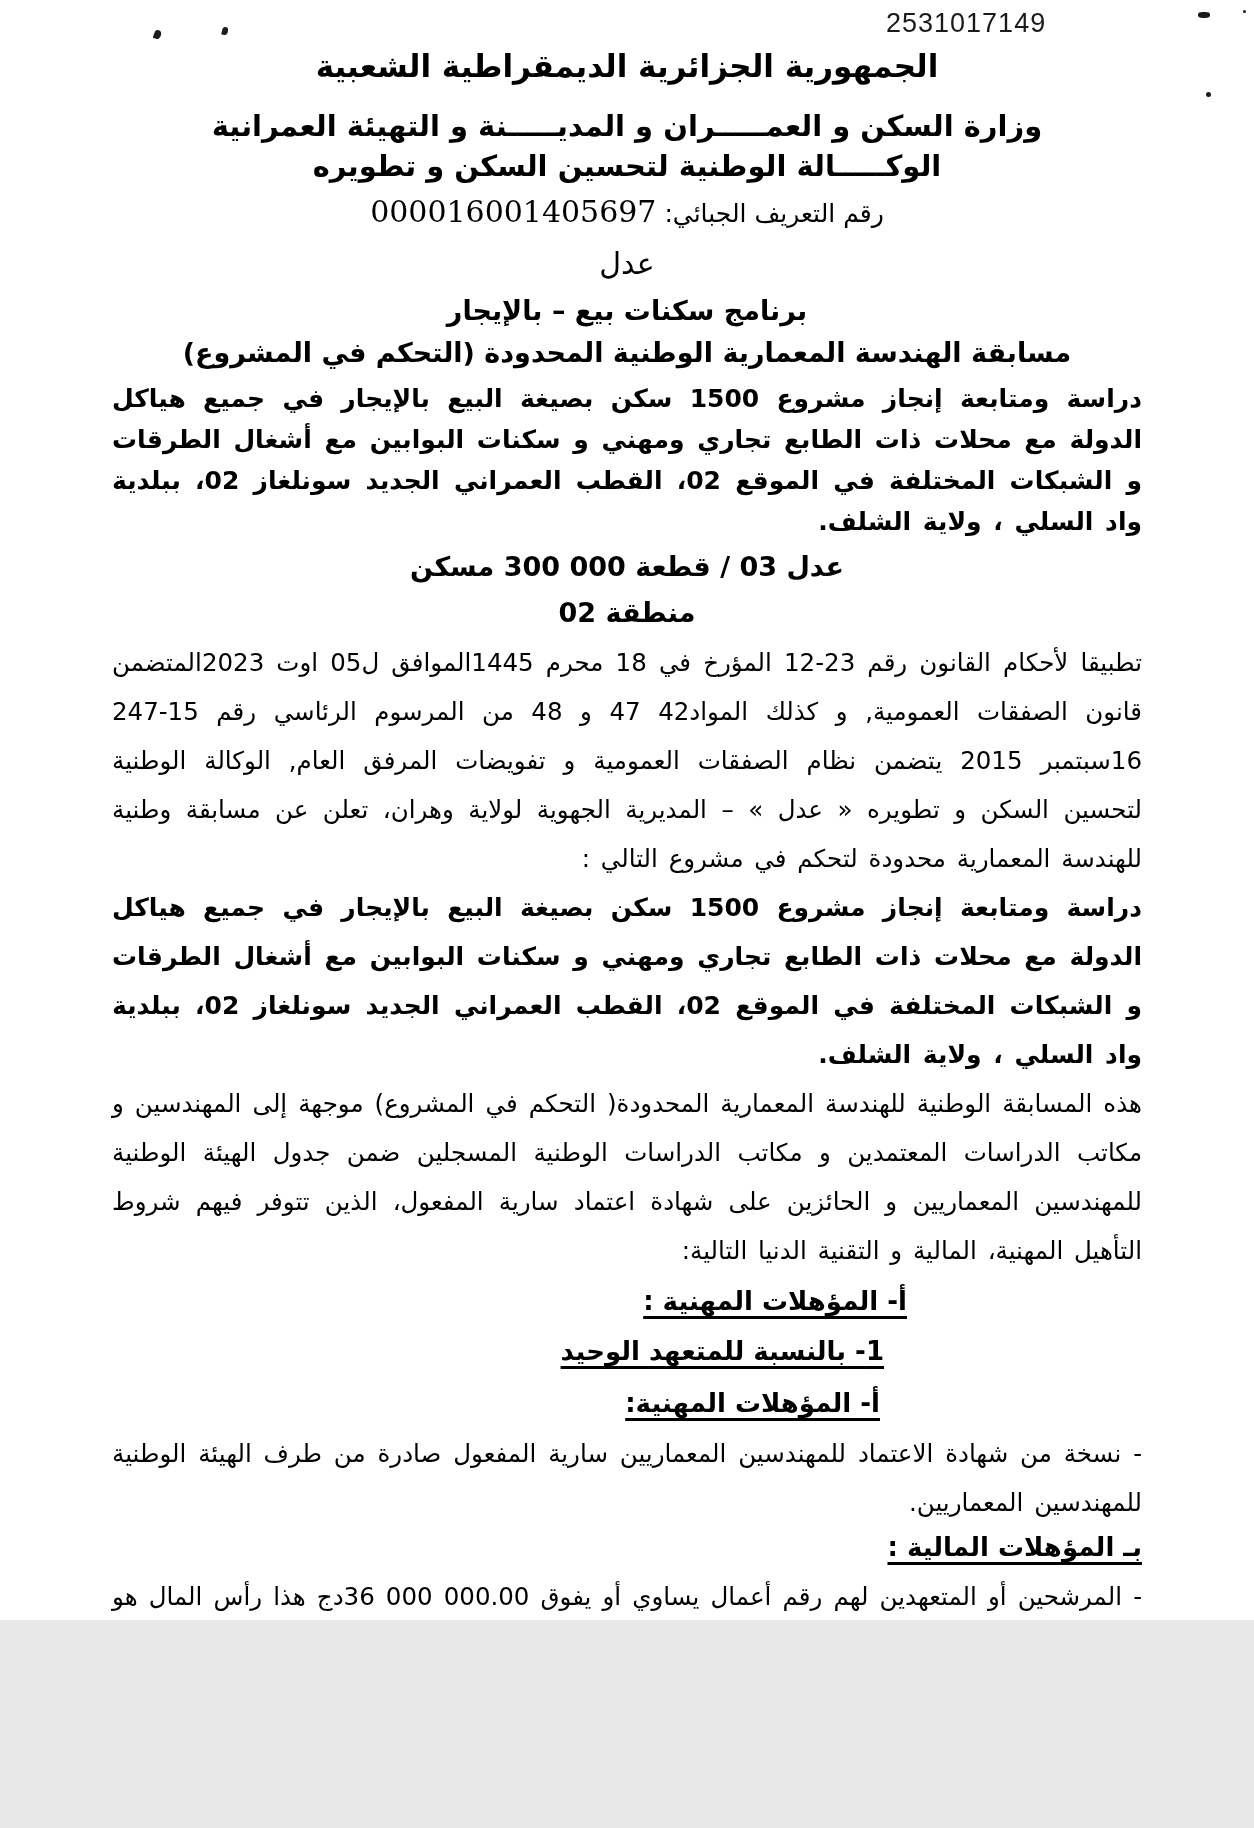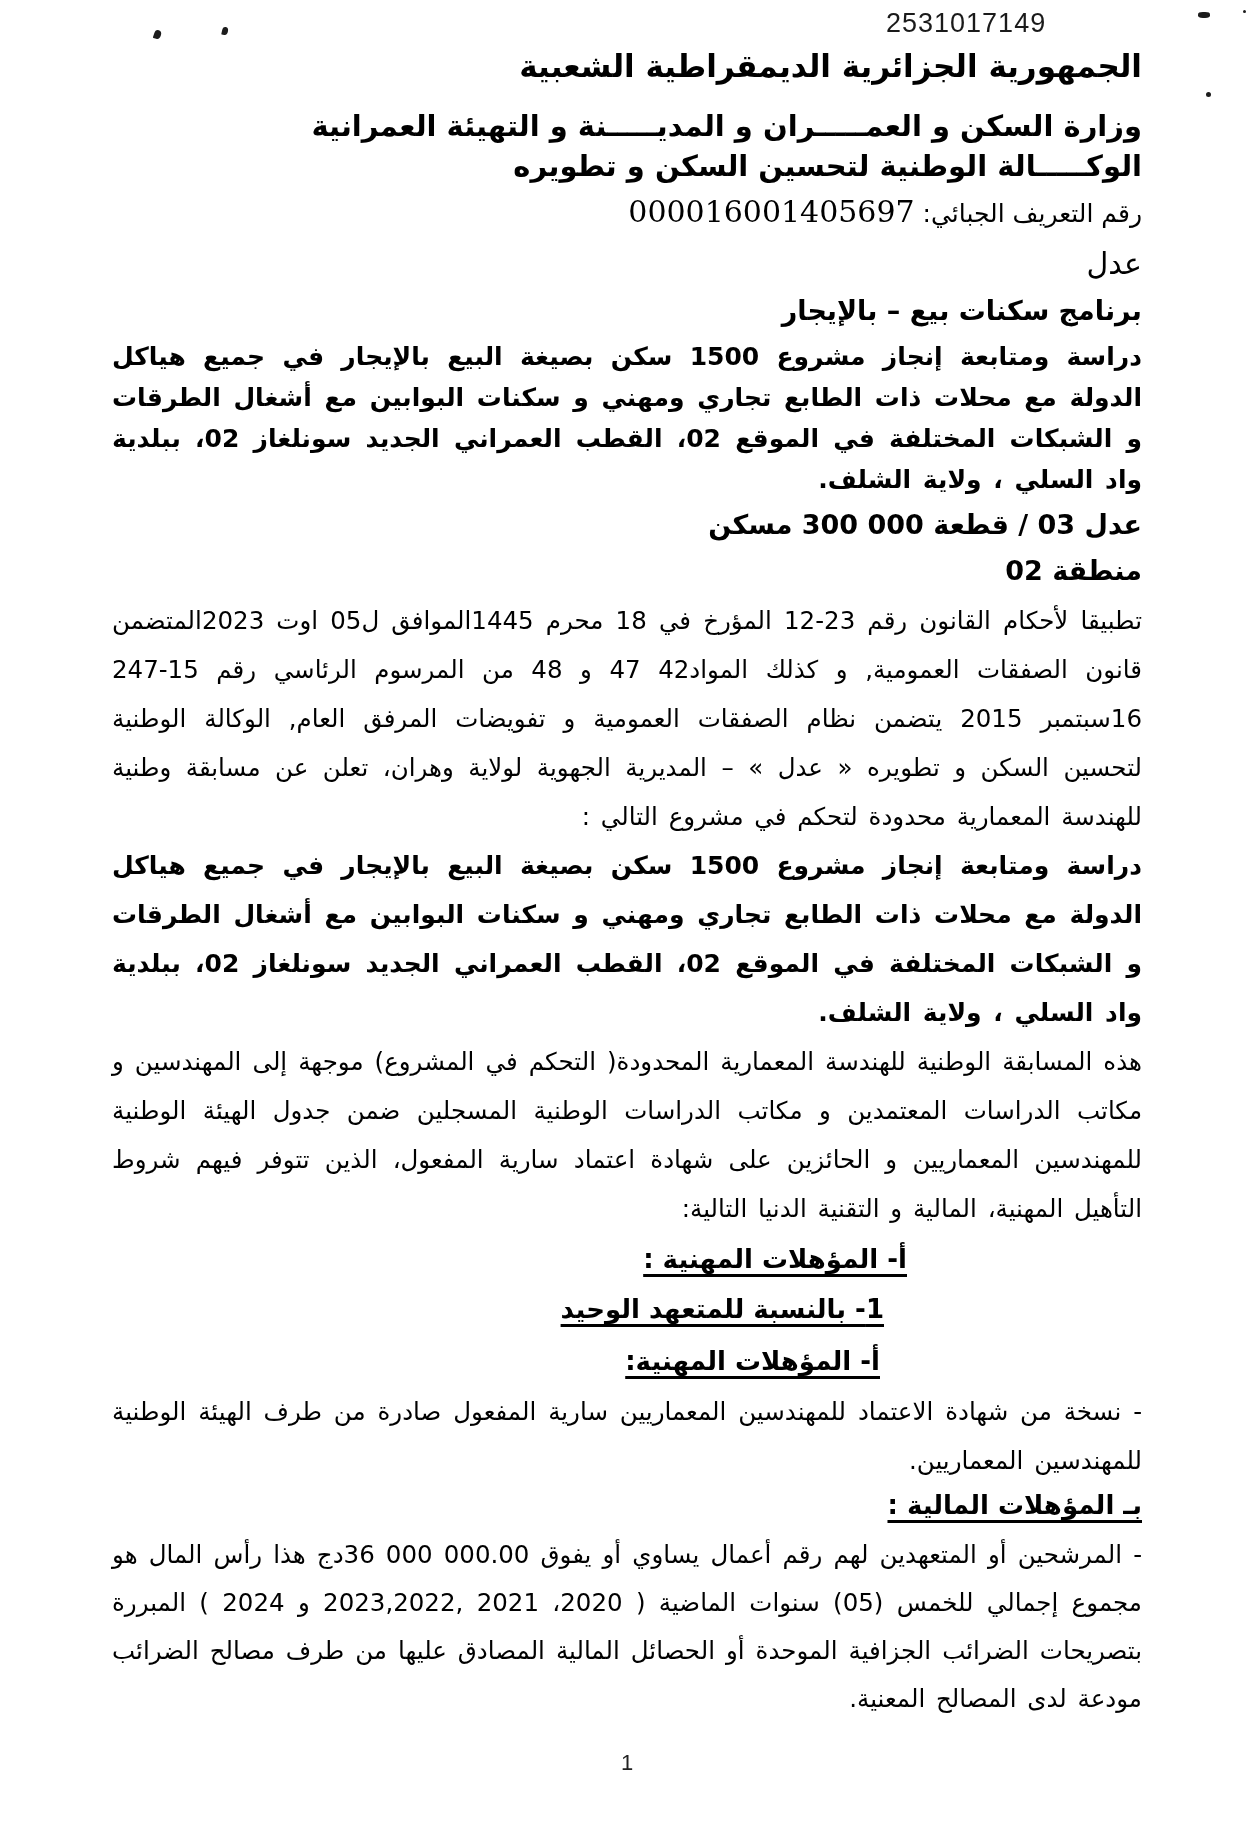--- a/index.html
+++ b/index.html
@@ -1,37 +1,37 @@
 <!DOCTYPE html>
 <html><head>
 <meta charset="utf-8">
 <style>
   html,body{margin:0;padding:0;background:#e8e8e8;}
   .page{
     position:relative;
-    width:1254px;height:1828px;
+    width:1254px;height:1620px;
     background:#ffffff;
     color:#000;
     font-family:"DejaVu Sans",sans-serif;
     overflow:hidden;
     margin:0 auto;
   }
   .top-ref{
     position:absolute;top:8px;left:886px;
     direction:ltr;
     font-family:"Liberation Sans",sans-serif;
     font-size:27px;letter-spacing:1px;color:#1a1a1a;
   }
   .doc{
     position:absolute;top:0;left:0;right:0;
     padding:46px 112px 0 112px;
     direction:rtl;
     text-align:right;
   }
-  .center{}
+  .center{text-align:center;}
   .b{font-weight:bold;}
   .t-republic{font-size:31px;line-height:40px;}
   .t-ministry{font-size:29px;line-height:40px;margin-top:20px;}
   .t-agency{font-size:29px;line-height:40px;margin-top:0;}
   .t-address{font-size:24px;line-height:34px;margin-top:10px;text-decoration:underline;}
   .t-tax{font-size:25px;line-height:36px;margin-top:8px;}
   .tax-num{font-family:"DejaVu Serif",serif;font-size:30px;}
   .t-adl{font-size:30px;line-height:40px;margin-top:12px;font-family:"DejaVu Serif","DejaVu Sans",serif;}
   .t-prog{font-size:27px;line-height:38px;margin-top:8px;}
   .t-comp{font-size:27px;line-height:38px;margin-top:4px;}
@@ -105,20 +105,21 @@
 
     <div class="center t-tax">
       <span>رقم التعريف الجبائي:</span>
       <span class="tax-num">000016001405697</span>
     </div>
 
     <div class="center t-adl">عدل</div>
 
     <div class="center b t-prog">برنامج سكنات بيع – بالإيجار</div>
 
+    <div class="center b t-comp">مسابقة الهندسة المعمارية الوطنية المحدودة (التحكم في المشروع)</div>
 
     <div class="para intro-para">دراسة ومتابعة إنجاز مشروع 1500 سكن بصيغة البيع بالإيجار في جميع هياكل الدولة مع محلات ذات الطابع تجاري ومهني و سكنات البوابين  مع  أشغال الطرقات و الشبكات المختلفة  في الموقع 02، القطب العمراني الجديد سونلغاز 02، ببلدية واد السلي ، ولاية الشلف.</div>
 
     <div class="center b t-lot">عدل 03 / قطعة  ‪300 000‬ مسكن</div>
 
     <div class="center b t-zone">منطقة 02</div>
 
 
     <div class="para legal-para">تطبيقا لأحكام القانون رقم 23-12 المؤرخ في 18 محرم 1445الموافق ل05 اوت 2023المتضمن قانون الصفقات العمومية, و كذلك  المواد42 47 و 48 من المرسوم الرئاسي رقم 15-247 16سبتمبر 2015 يتضمن نظام الصفقات العمومية و تفويضات المرفق العام,  الوكالة الوطنية لتحسين السكن و تطويره  « عدل » – المديرية الجهوية لولاية وهران، تعلن عن مسابقة وطنية للهندسة المعمارية محدودة  لتحكم في مشروع التالي :</div>
 

